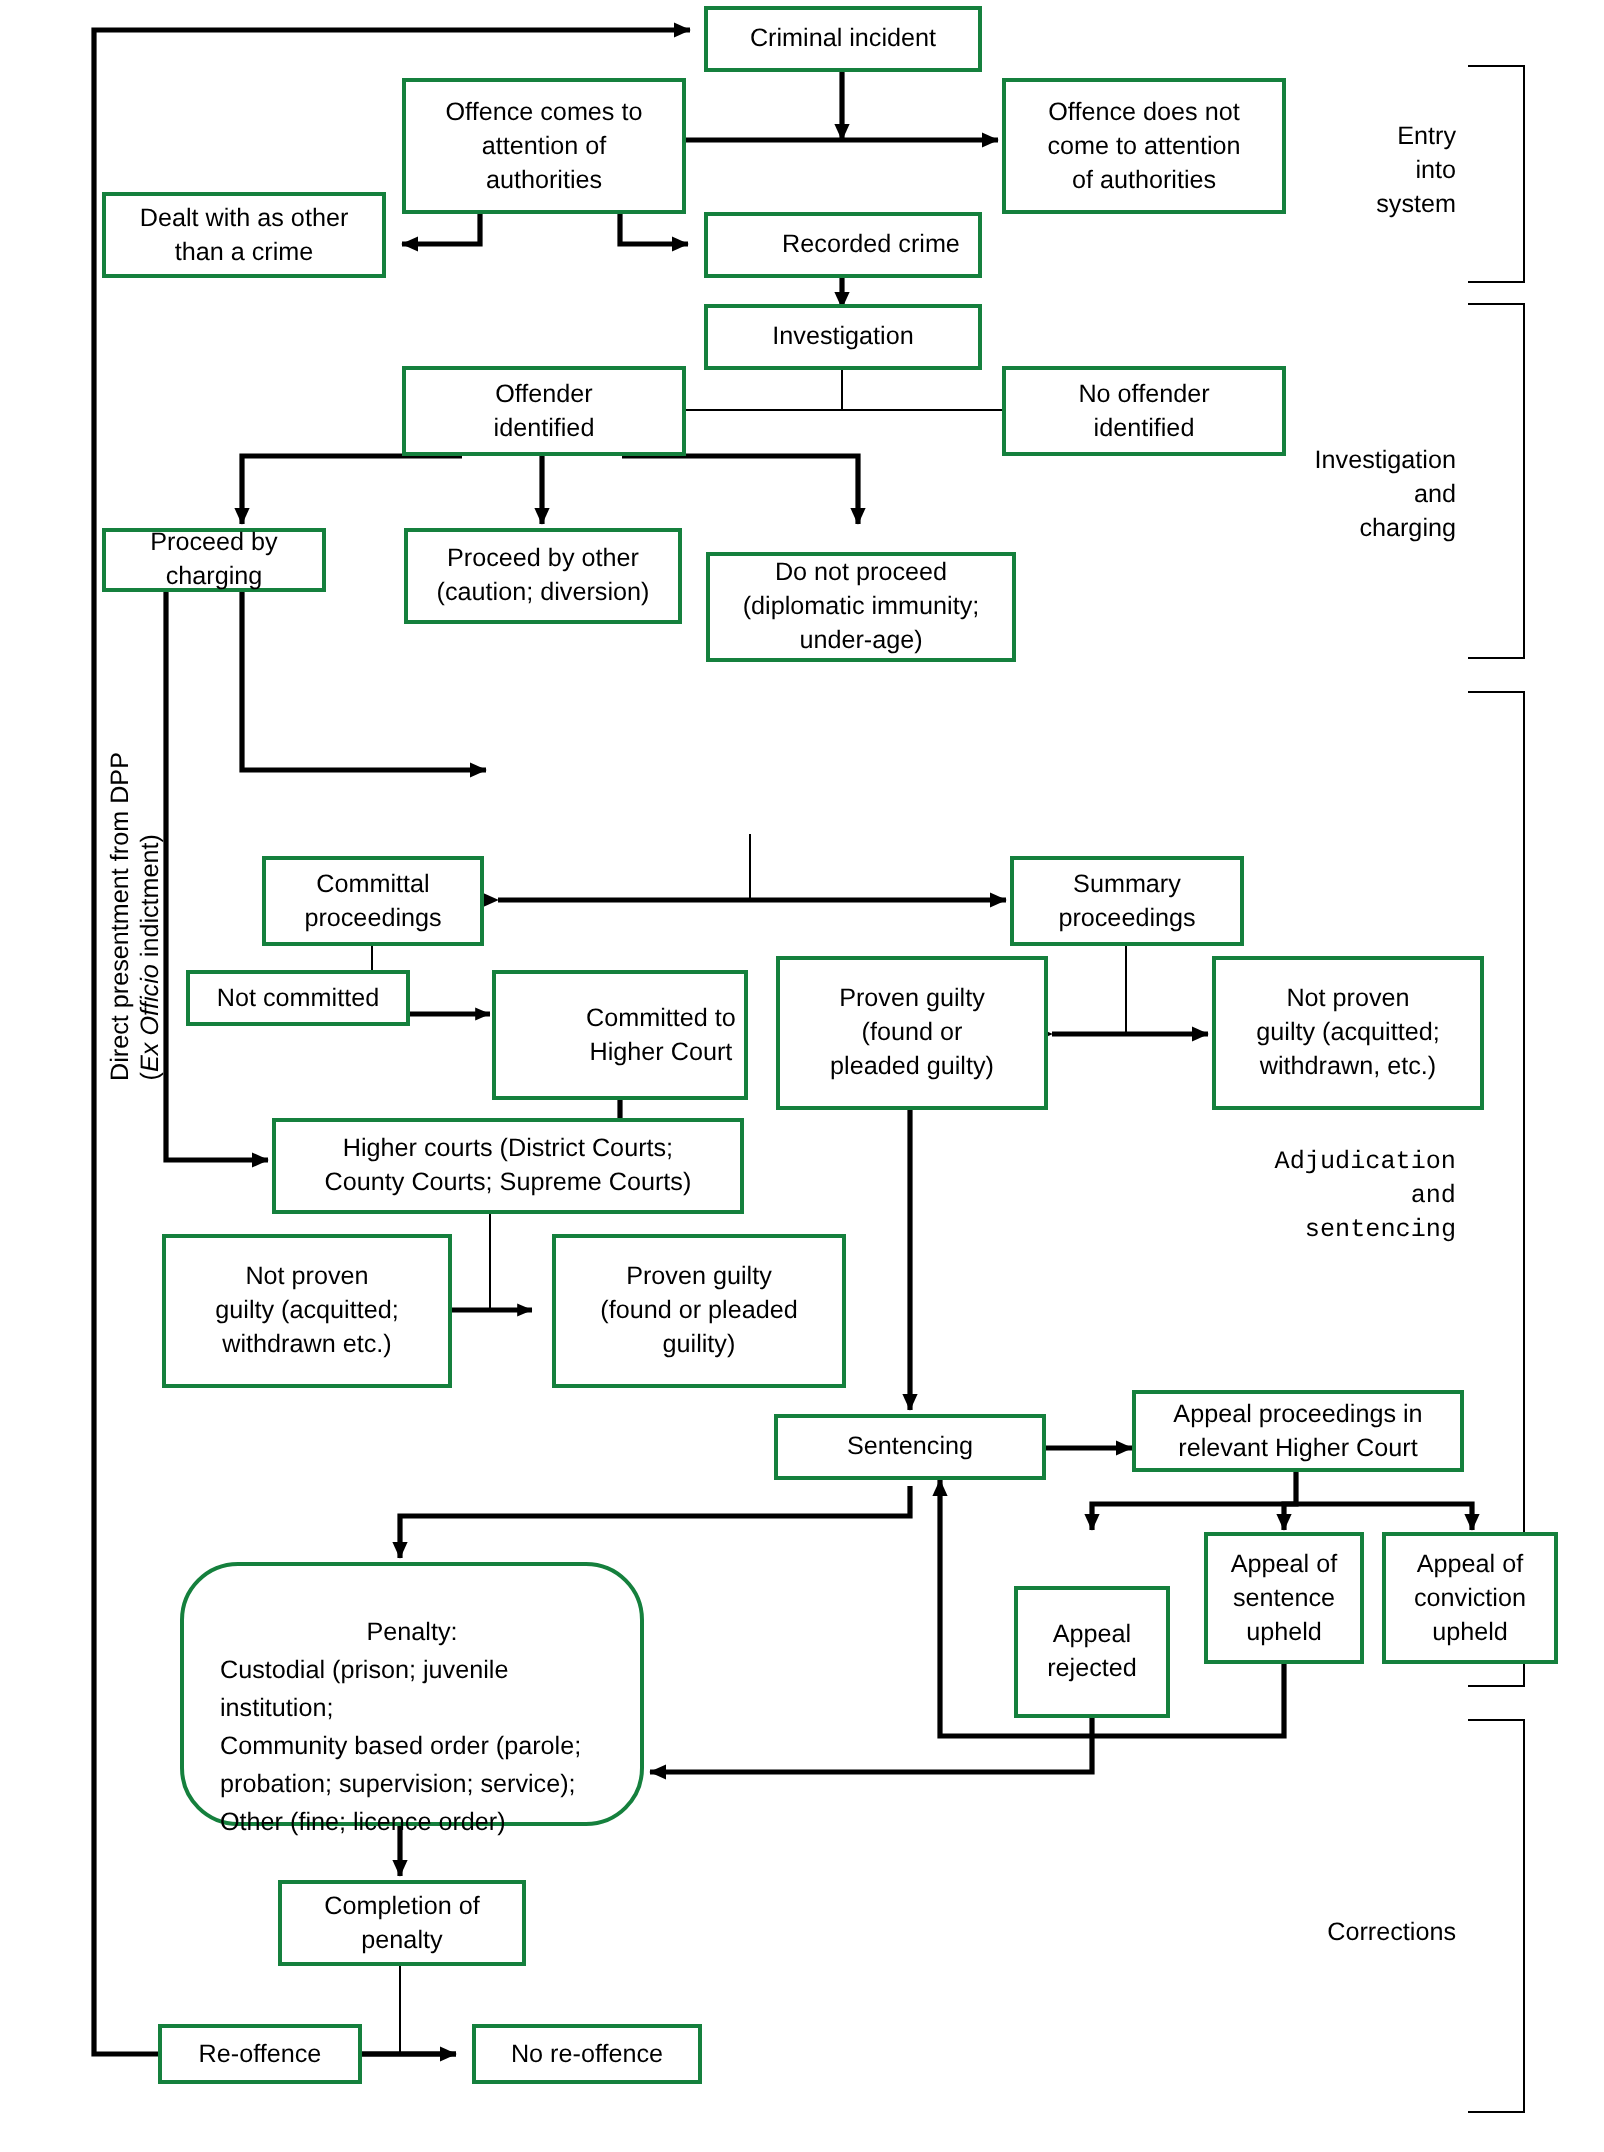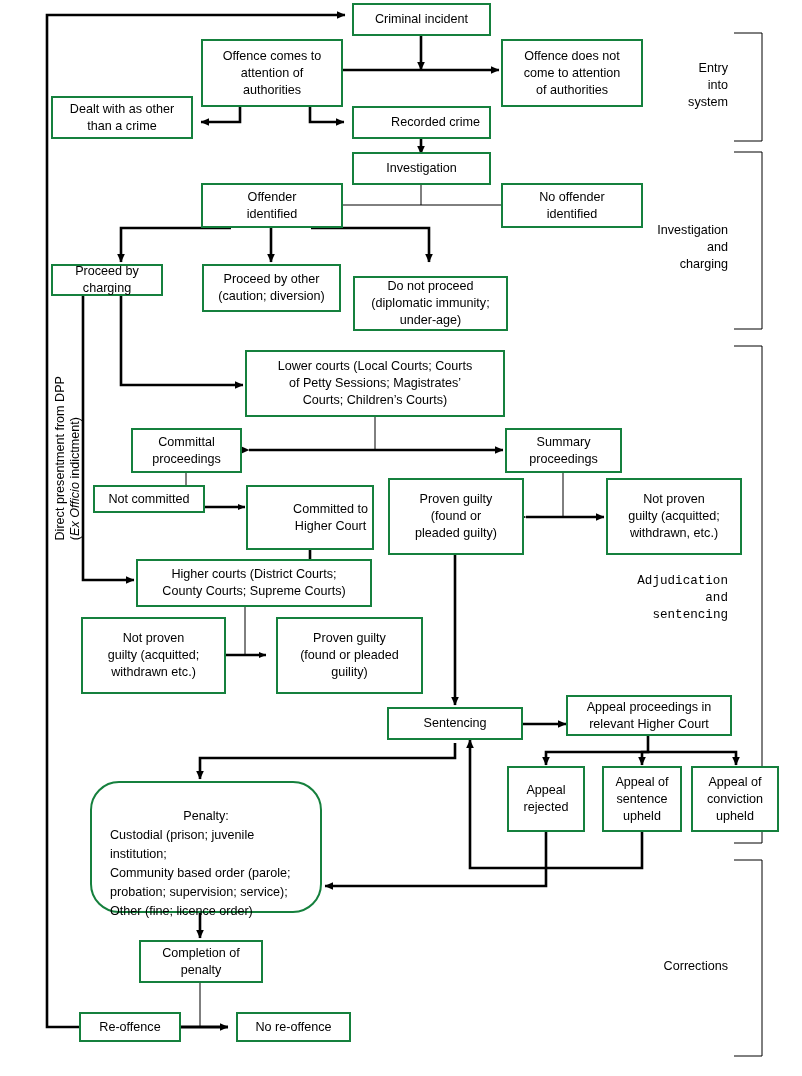--- a/index.html
+++ b/index.html
@@ -198,23 +198,20 @@
 
   <div class="nodebox" style="left:51px; top:264px; width:112px; height:32px;">Proceed by charging</div>
 
   <div class="nodebox" style="left:202px; top:264px; width:139px; height:48px;">Proceed by other
 (caution; diversion)</div>
 
   <div class="nodebox" style="left:353px; top:252px; width:155px; height:55px;margin-top:24px;">Do not proceed
 (diplomatic immunity;
 under-age)</div>
 
-  <div class="nodebox" style="left:245px; top:350px; width:260px; height:67px;">Lower courts (Local Courts; Courts
-of Petty Sessions; Magistrates’
-Courts; Children’s Courts)</div>
 
   <div class="nodebox" style="left:131px; top:428px; width:111px; height:45px;">Committal
 proceedings</div>
 
   <div class="nodebox" style="left:505px; top:428px; width:117px; height:45px;">Summary
 proceedings</div>
 
   <div class="nodebox" style="left:93px; top:485px; width:112px; height:28px;">Not committed</div>
 
   <div class="nodebox" style="left:246px; top:485px; width:128px; height:65px;padding-left:44px;">Committed to
@@ -237,21 +234,21 @@
 
   <div class="nodebox" style="left:276px; top:617px; width:147px; height:77px;">Proven guilty
 (found or pleaded
 guility)</div>
 
   <div class="nodebox" style="left:387px; top:707px; width:136px; height:33px;">Sentencing</div>
 
   <div class="nodebox" style="left:566px; top:695px; width:166px; height:41px;">Appeal proceedings in
 relevant Higher Court</div>
 
-  <div class="nodebox" style="left:507px; top:766px; width:78px; height:66px;">Appeal
+  <div class="nodebox" style="left:507px; top:793px; width:78px; height:66px;">Appeal
 rejected</div>
 
   <div class="nodebox" style="left:602px; top:766px; width:80px; height:66px;">Appeal of
 sentence
 upheld</div>
 
   <div class="nodebox" style="left:691px; top:766px; width:88px; height:66px;">Appeal of
 conviction
 upheld</div>
 

